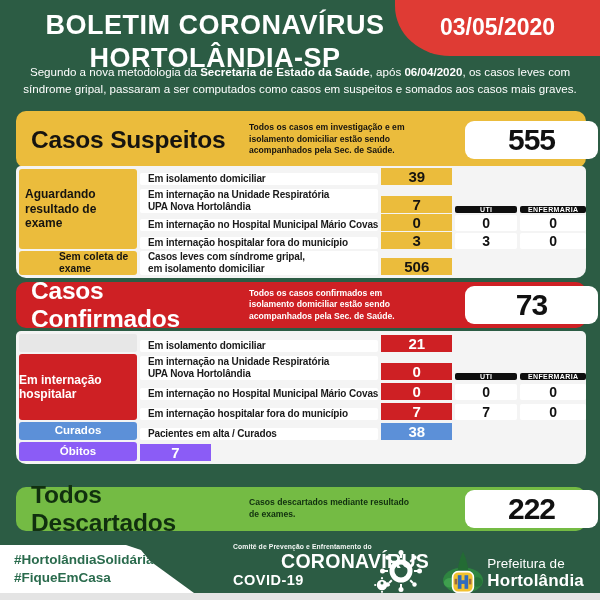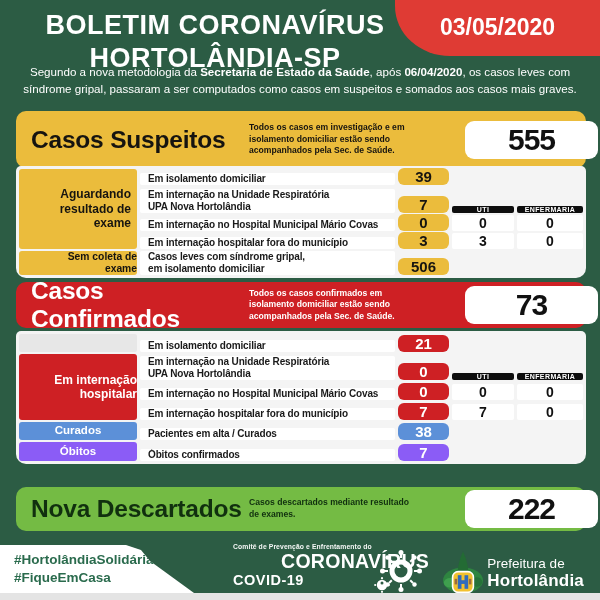--- a/index.html
+++ b/index.html
@@ -45,34 +45,34 @@
   
   .panel{
     left:16px;width:570px;background:#F4F4F4;
     border-radius:5px 5px 10px 10px;
     padding:3px;box-sizing:border-box;
     display:flex;gap:3px;
   }
   .label-col{flex:none;width:118px;display:flex;flex-direction:column;gap:2px;}
   .lbox{
     border-radius:3px;display:flex;align-items:center;justify-content:center;
-    text-align:right;font-weight:800;line-height:1.2;
+    text-align:left;font-weight:800;line-height:1.2;
   }
   .rows-col{flex:1;display:flex;flex-direction:column;gap:2px;}
   .trow{display:flex;gap:3px;align-items:flex-end;}
   .desc{
     flex:1;background:#fff;display:flex;flex-direction:column;justify-content:center;
     padding-left:8px;font-size:10px;font-weight:600;color:#1A1A1A;line-height:1.18;
     letter-spacing:-0.15px;overflow:hidden;border-radius:2px;
   }
   .desc .l1{white-space:nowrap;}
   .desc b{font-weight:800;}
   .val{
-    flex:none;width:51px;display:flex;align-items:center;justify-content:center;
-    font-size:15px;font-weight:800;border-radius:6px;
+    flex:none;width:71px;display:flex;align-items:center;justify-content:center;
+    font-size:15px;font-weight:800;border-radius:0;
   }
   .aux{flex:none;width:131px;display:flex;gap:3px;}
   .aux-fill{flex:1;background:#E7E7E7;border-radius:2px;}
   .badge{
     background:#0E0E0E;color:#fff;display:flex;align-items:center;justify-content:center;
     font-size:7px;font-weight:800;letter-spacing:.4px;border-radius:2px;
   }
   .b-uti{flex:none;width:62px;}
   .b-enf{flex:none;width:66px;}
   .aux-num{
@@ -261,33 +261,30 @@
     <div class="trow" style="height:18px">
       <div class="desc">
           <span class="l1">Pacientes em alta / Curados</span>
         </div>
       <div class="val blue">38</div>
       <div class="aux">
           <div class="aux-fill"></div>
         </div>
     </div>
     <div class="trow" style="height:19px">
-      <div class="desc">
-          <span class="l1">Óbitos confirmados</span>
-        </div>
       <div class="val blk">7</div>
       <div class="aux">
           <div class="aux-fill"></div>
         </div>
     </div>
   </div>
 </div>
 
 <div class="abs sec-head disc-head">
-  <div class="sec-title">Nova Descartados</div>
+  <div class="sec-title">Todos Descartados</div>
   <div class="sec-note">Casos descartados mediante resultado de exames.</div>
   <div class="total-box">
     <span>222</span>
   </div>
 </div>
 
 <div class="abs ribbon">
   <div>#HortolândiaSolidária</div>
   <div>#FiqueEmCasa</div>
 </div>

